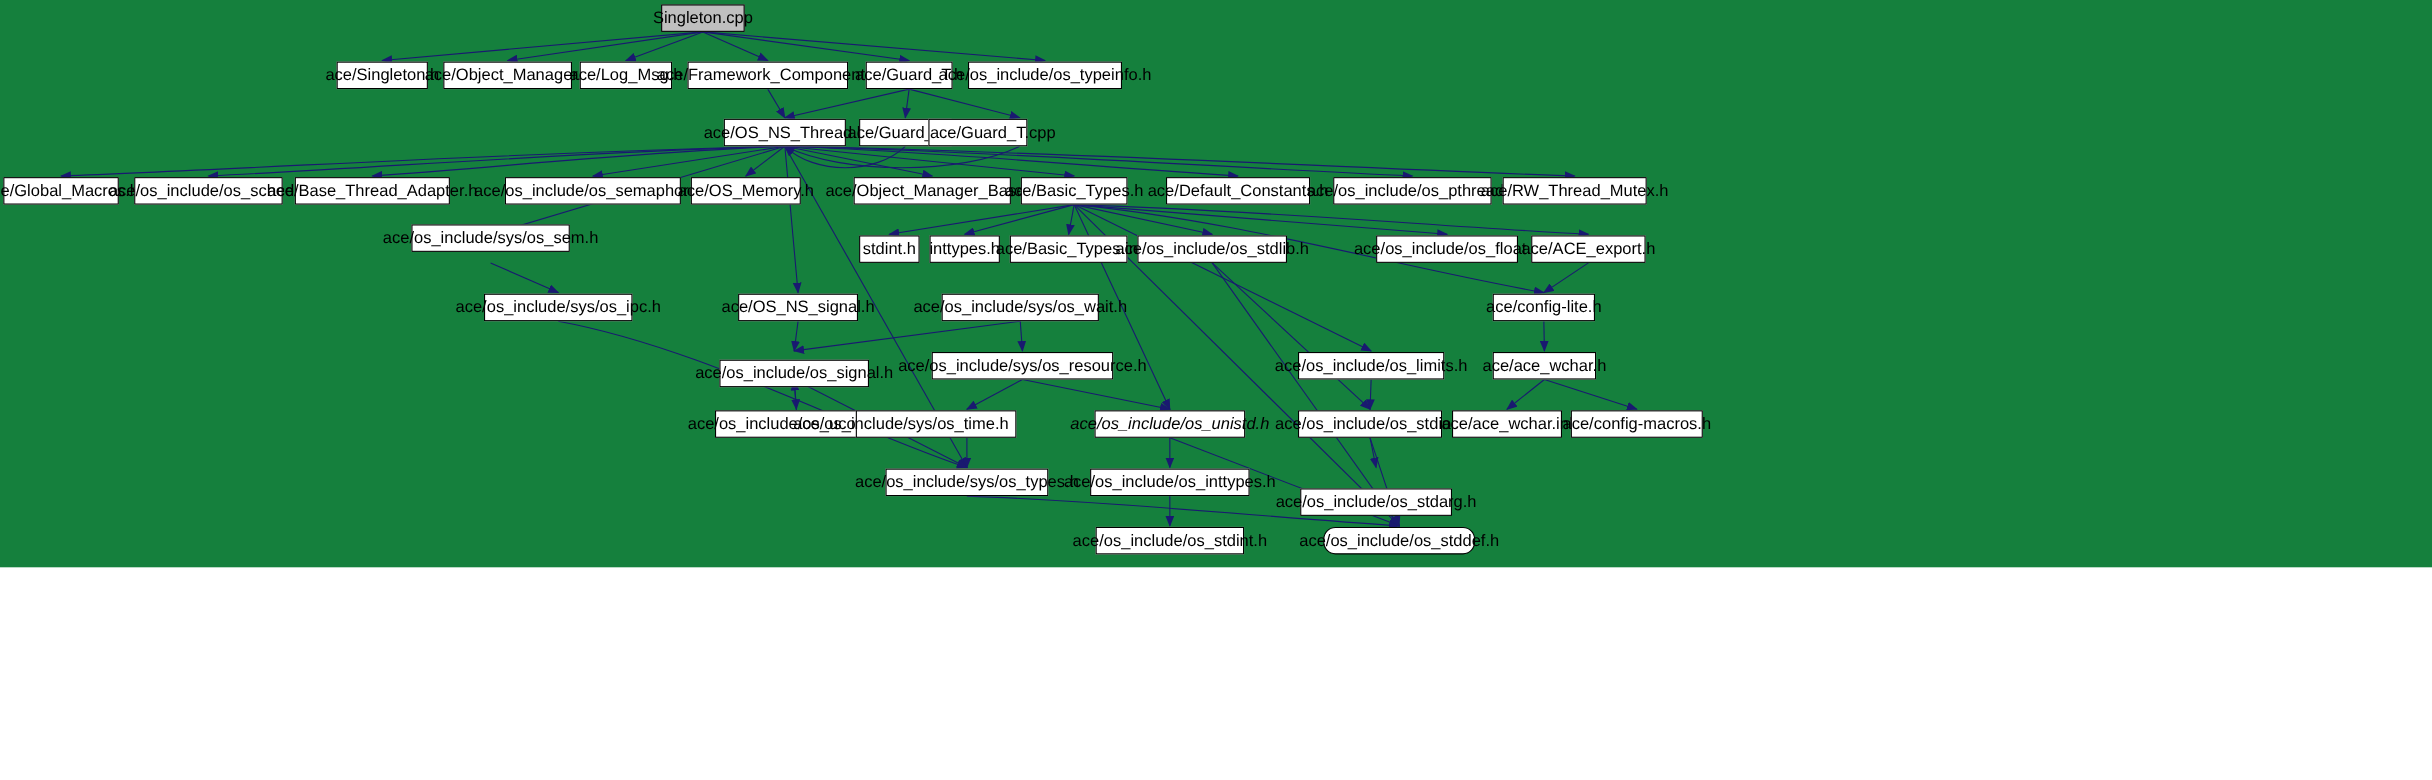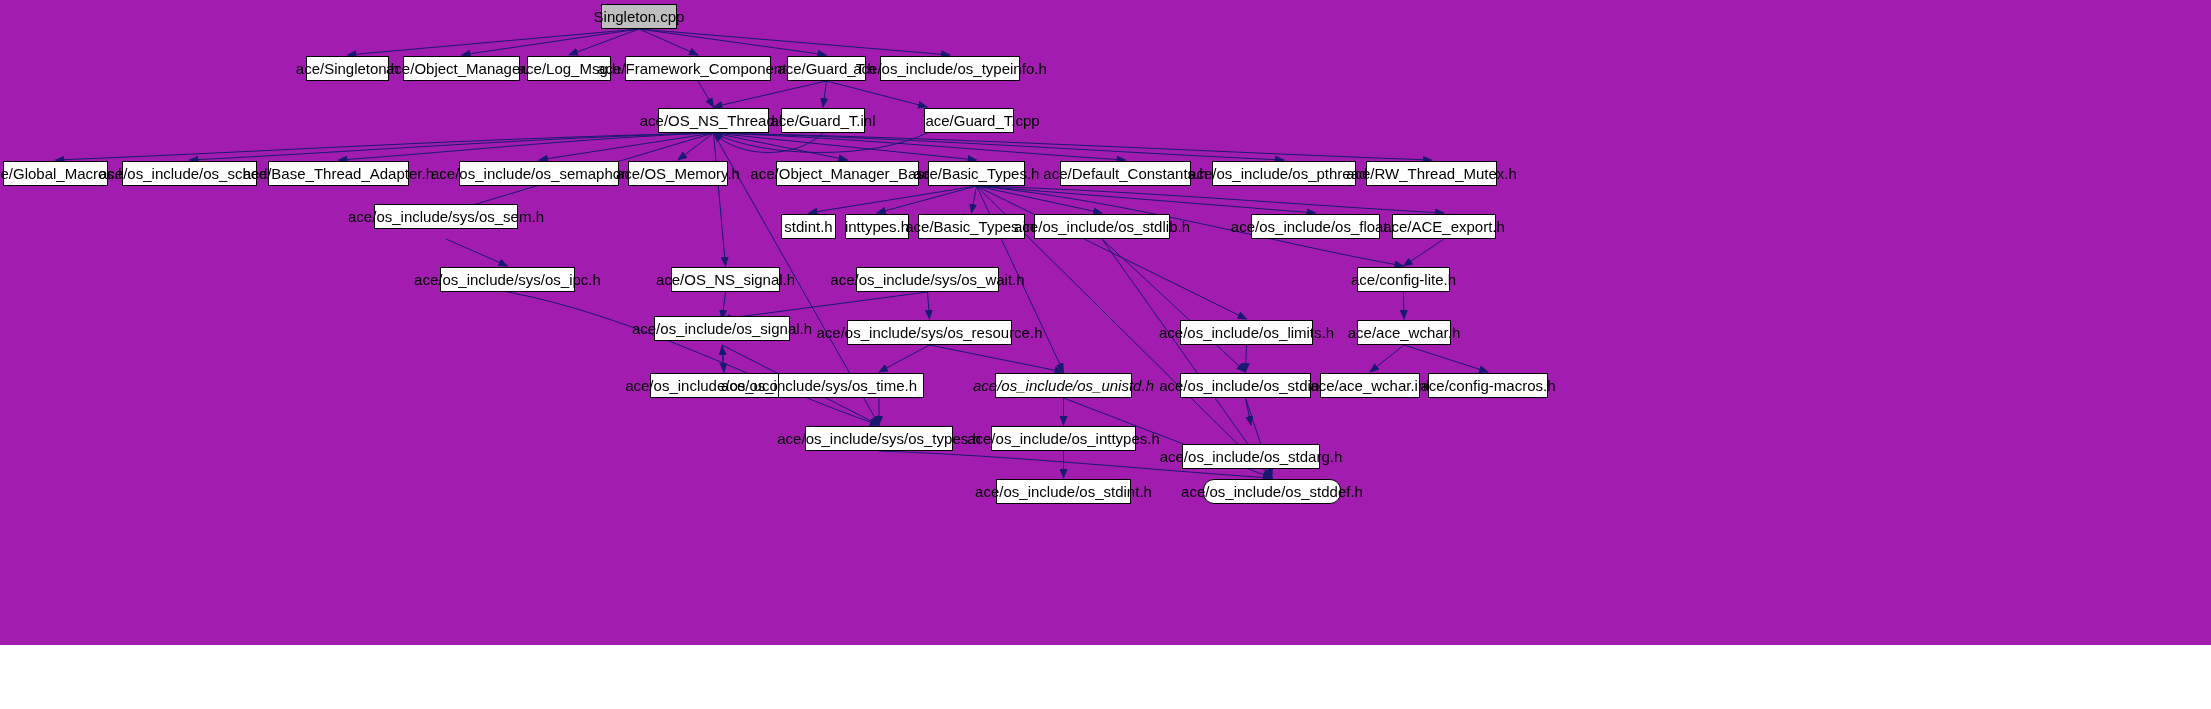--- a/index.html
+++ b/index.html
@@ -1,20 +1,20 @@
 <!DOCTYPE html>
 <html><head>
 <meta charset="utf-8">
 <style>
   html,body{margin:0;padding:0;background:#ffffff;}
   #graph{
     position:relative;
     width:2211px;
-    height:645px;
-    background:#a21caf;
+    height:516px;
+    background:#15803d;
     font-family:"Liberation Sans","DejaVu Sans",sans-serif;
     overflow:hidden;
   }
   #edges{position:absolute;left:0;top:0;width:2211px;height:709px;pointer-events:none;}
   .node{
     position:absolute;
     box-sizing:border-box;
     border:1px solid #000000;
     background:#ffffff;
     color:#000000;
@@ -124,21 +124,21 @@
       </div>
       <div class="node" style="left: 880px; top: 56px; width: 140px;">
         <span>ace/os_include/os_typeinfo.h</span>
       </div>
       <div class="node" style="left: 658px; top: 108px; width: 111px;">
         <span>ace/OS_NS_Thread.h</span>
       </div>
       <div class="node" style="left: 781px; top: 108px; width: 84px;">
         <span>ace/Guard_T.inl</span>
       </div>
-      <div class="node" style="left: 924px; top: 108px; width: 90px; padding-left: 27px;">
+      <div class="node" style="left: 844px; top: 108px; width: 90px; padding-left: 27px;">
         <span>ace/Guard_T.cpp</span>
       </div>
       <div class="node" style="left: 3px; top: 161px; width: 105px;">
         <span>ace/Global_Macros.h</span>
       </div>
       <div class="node" style="left: 122px; top: 161px; width: 135px;">
         <span>ace/os_include/os_sched.h</span>
       </div>
       <div class="node" style="left: 268px; top: 161px; width: 141px;">
         <span>ace/Base_Thread_Adapter.h</span>
@@ -190,21 +190,21 @@
       </div>
       <div class="node" style="left: 671px; top: 267px; width: 109px;">
         <span>ace/OS_NS_signal.h</span>
       </div>
       <div class="node" style="left: 856px; top: 267px; width: 143px;">
         <span>ace/os_include/sys/os_wait.h</span>
       </div>
       <div class="node" style="left: 1357px; top: 267px; width: 93px;">
         <span>ace/config-lite.h</span>
       </div>
-      <div class="node" style="left: 654px; top: 316px; width: 136px;">
+      <div class="node" style="left: 654px; top: 327px; width: 136px;">
         <span>ace/os_include/os_signal.h</span>
       </div>
       <div class="node" style="left: 847px; top: 320px; width: 165px;">
         <span>ace/os_include/sys/os_resource.h</span>
       </div>
       <div class="node" style="left: 1180px; top: 320px; width: 133px;">
         <span>ace/os_include/os_limits.h</span>
       </div>
       <div class="node" style="left: 1357px; top: 320px; width: 94px;">
         <span>ace/ace_wchar.h</span>

